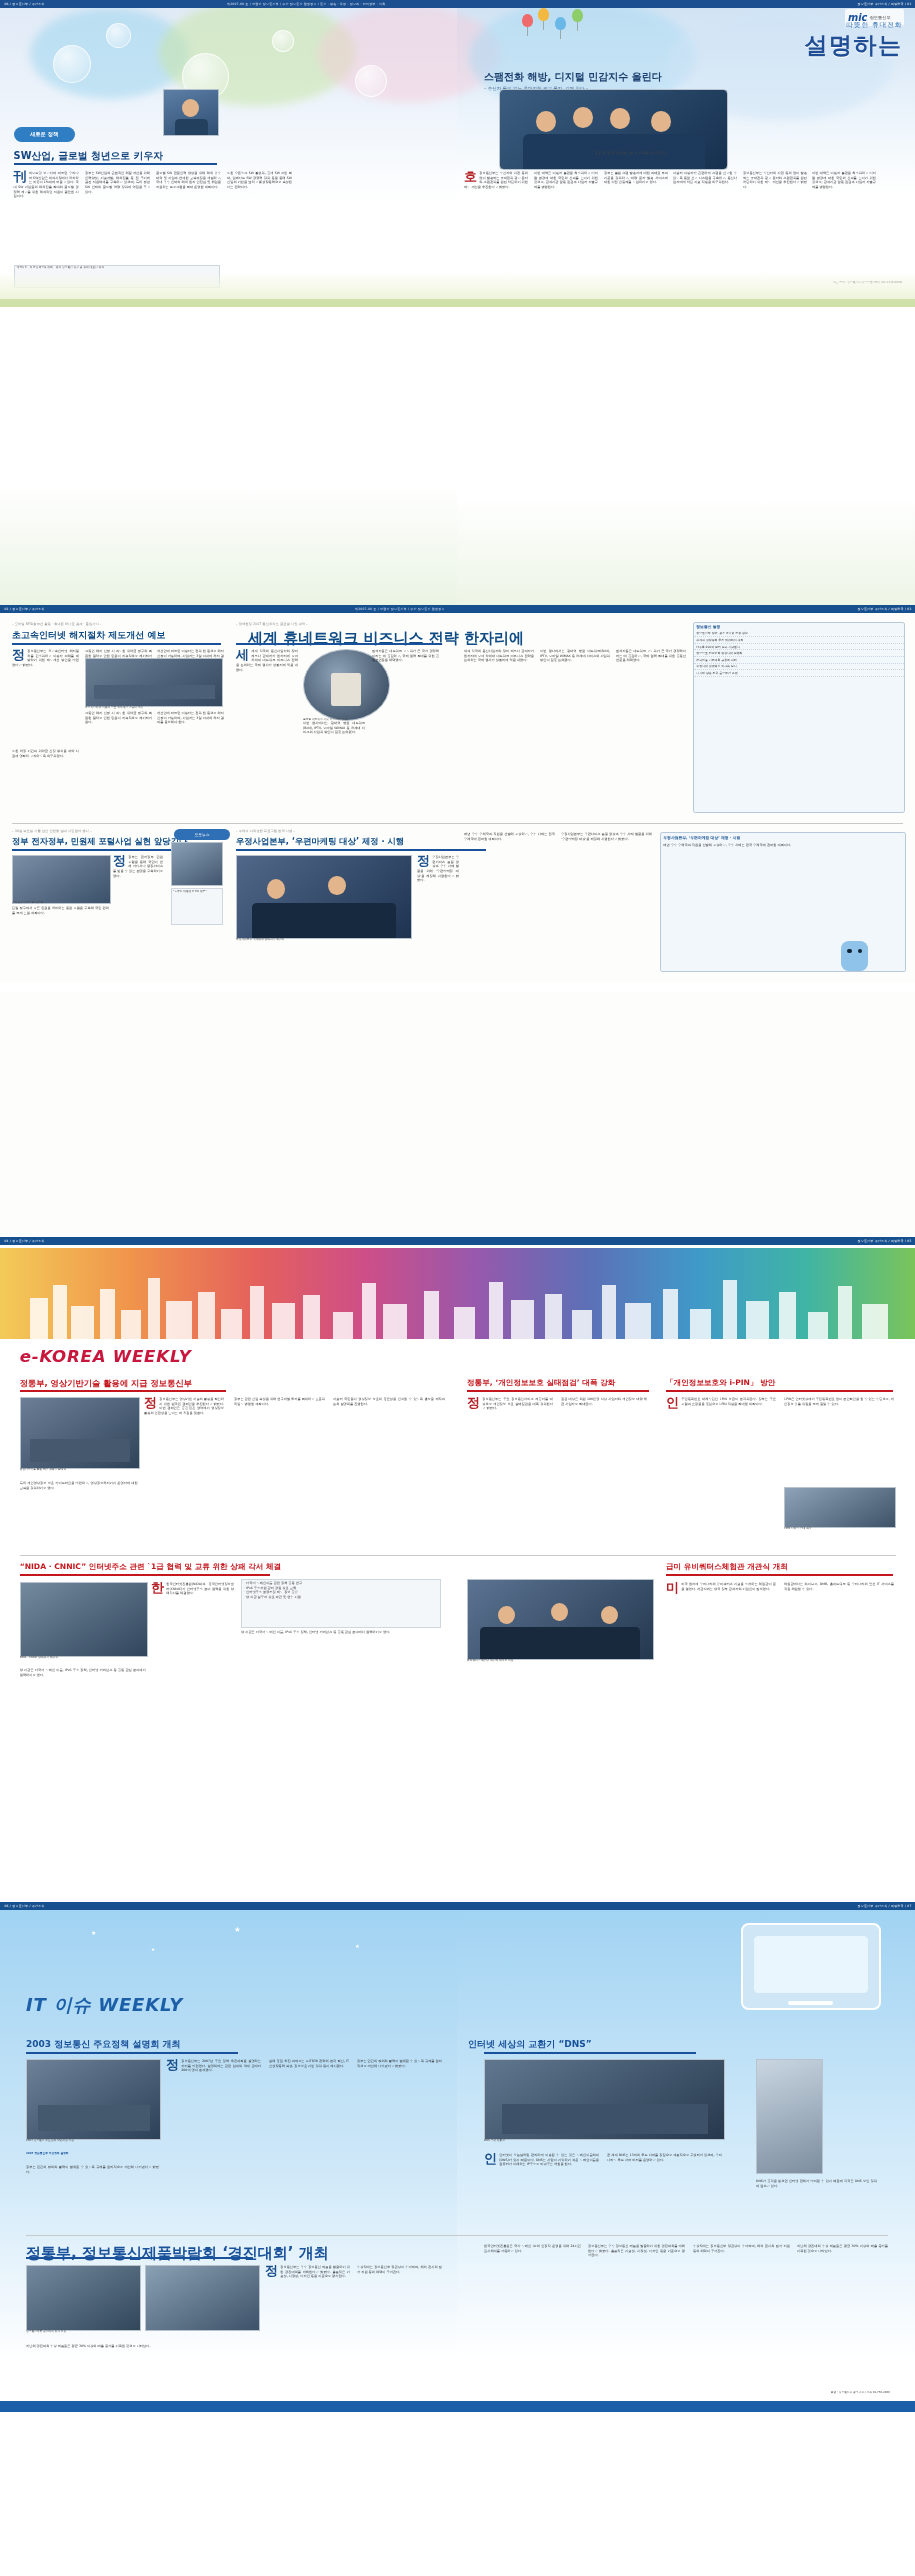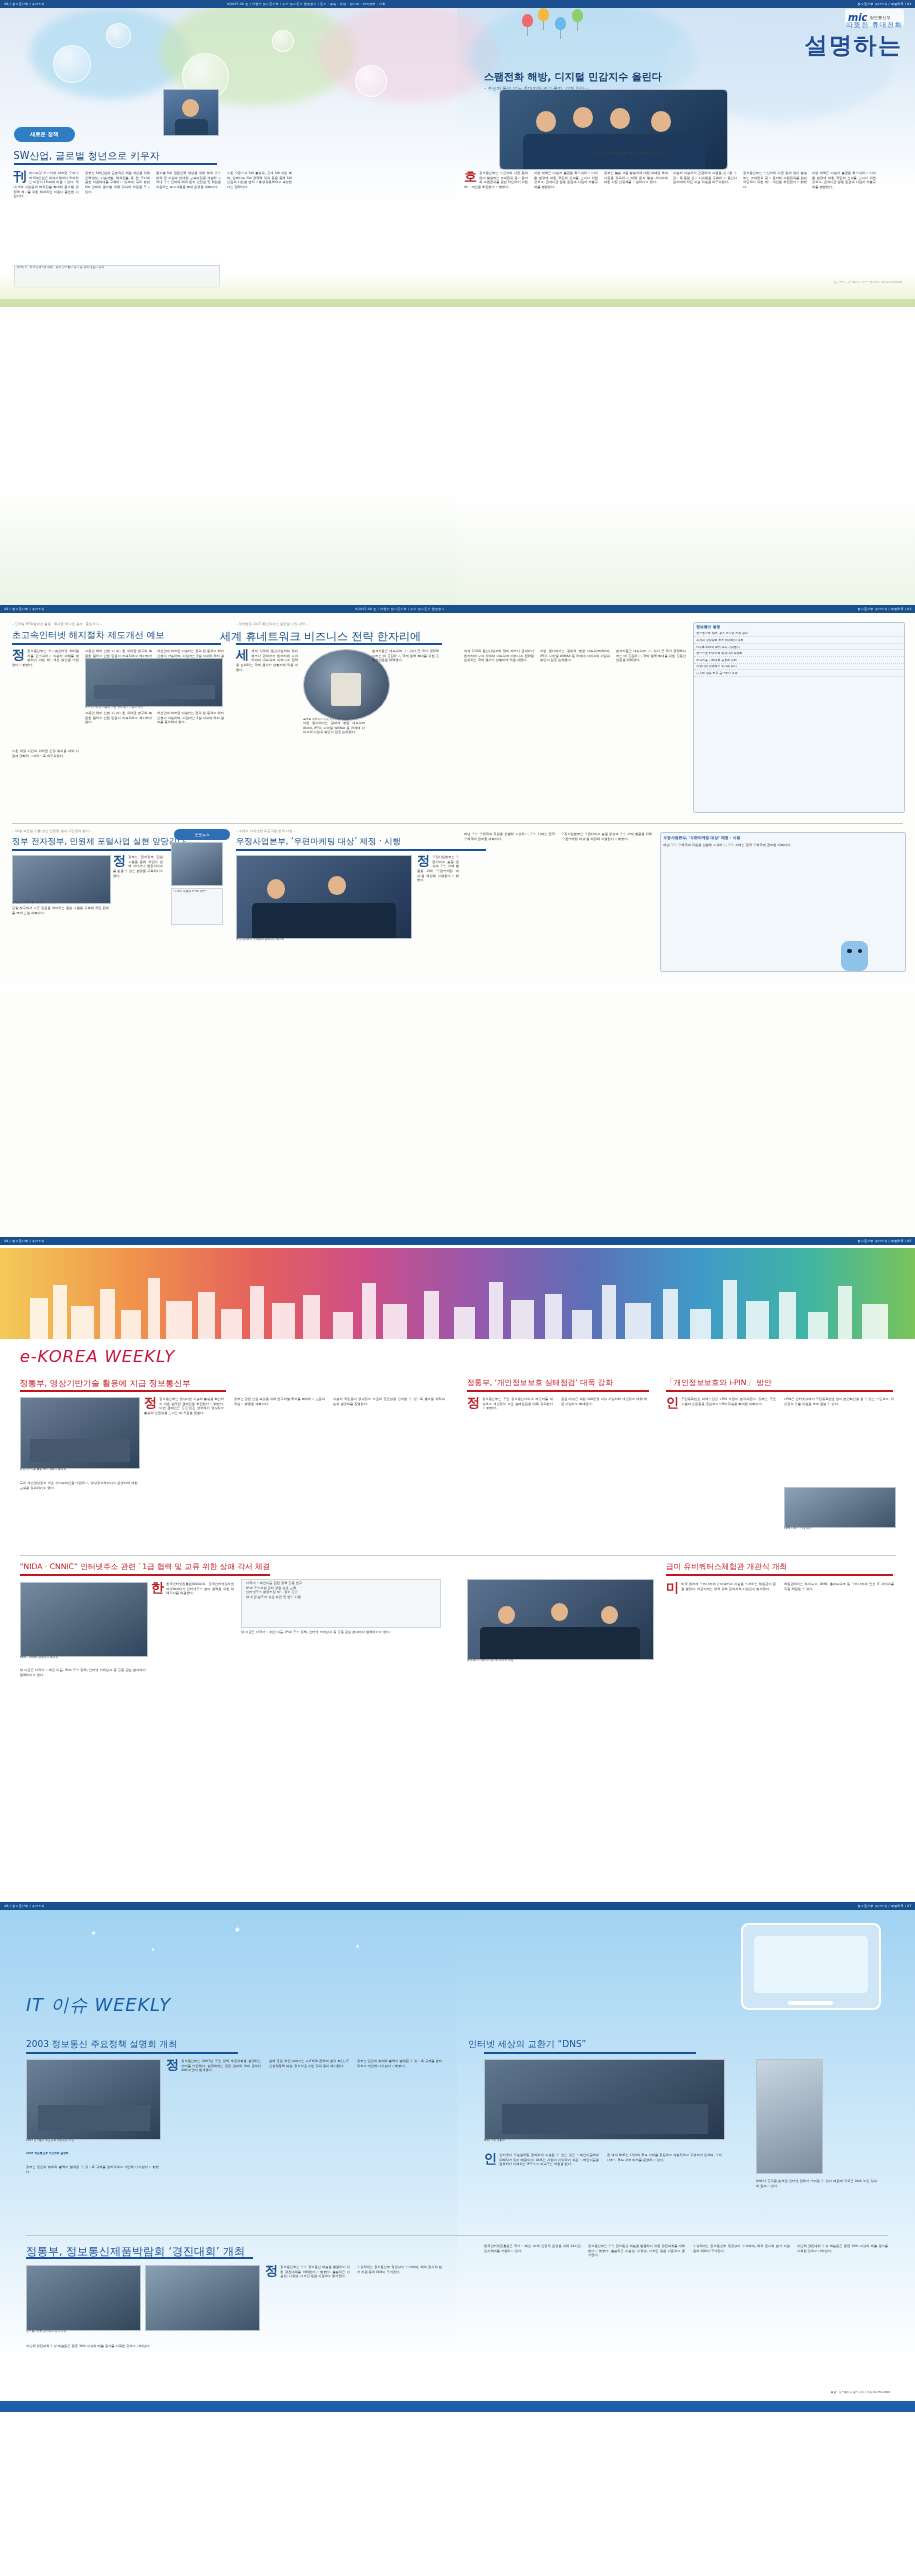--- a/index.html
+++ b/index.html
@@ -57,21 +57,21 @@
 
   
   #p4{top:1902px;height:674px;background:#ffffff;}
   #p4 .leftpage{position:absolute;left:0;top:0;width:457px;height:674px;background:
      linear-gradient(180deg,#9fd2f2 0%,#cfe8f8 40%,#ffffff 68%,#ffffff 100%);}
   #p4 .rightpage{position:absolute;left:457px;top:0;width:459px;height:674px;background:
      linear-gradient(180deg,#9fd2f2 0%,#d6ecfa 40%,#ffffff 68%,#ffffff 100%);}
   .tv{position:absolute;border-radius:7.6px;background:#cfe6f6;border:2.3px solid #ffffff;}
   .star{position:absolute;color:#ffffff;font-size:6px;}
 
-  .headline{position:absolute;font-weight:normal;}
+  .headline{position:absolute;font-weight:bold;}
   .redline{position:absolute;height:1.5px;background:#c4161c;}
   .blueline{position:absolute;height:1.5px;background:#19519b;}
   .pill{position:absolute;border-radius:6.8px;color:#fff;font-size:3.8px;display:flex;align-items:center;
         justify-content:center;padding:0 4.5px;}
   .imgph{position:absolute;overflow:hidden;border:0.8px solid #b9c3cd;}
   .face{position:absolute;border-radius:50%;background:#e2b58c;}
   .barsm{position:absolute;background:#d9dfe6;}
   .sideblock{position:absolute;border:0.8px solid #b7c8da;background:#f2f7fc;border-radius:2.3px;}
   .sideblock .sbt{font-size:3.8px;font-weight:bold;color:#18508f;padding:1.5px 2.3px;}
   .listrow{font-size:2.9px;color:#333;padding:0.8px 2.3px;border-bottom:0.8px dotted #cbd6e2;}
@@ -213,21 +213,21 @@
       <span>또한 약정 기간과 위약금 산정 방식을 계약 시점에 명확히 고지하도록 의무화했다.</span>
     </div>
     <div class="col txt" style="left:85px;top:106px;width:67px;height:101px;">
       <span>그동안 해지 신청 시 과도한 위약금 청구와 복잡한 절차로 인한 민원이 지속적으로 제기되어 왔다.</span>
     </div>
     <div class="col txt" style="left:157px;top:106px;width:67px;height:101px;">
       <span>개선안에 따르면 이용자는 전화 한 통으로 해지 신청이 가능하며, 사업자는 3일 이내에 처리 결과를 통보해야 한다.</span>
     </div>
 
     <div class="kicker" style="left:236px;top:16.6px;width:204px;font-size:3.3px;">– 정책현장 2007 통신회의소 글로벌 서밋 폐막 –</div>
-    <div class="headline" style="left:220px;top:24px;font-size:11px;color:#0f4c85;">세계 휴네트워크 비즈니스 전략 한자리에</div>
+    <div class="headline" style="left:248px;top:24px;font-size:15px;color:#0f4c85;">세계 휴네트워크 비즈니스 전략 한자리에</div>
     <div class="blueline" style="left:236px;top:38px;width:206px;"></div>
     <div class="col txt" style="left:236px;top:44px;width:62px;height:159px;">
       <span class="dropcap">세</span><span>세계 각국의 통신사업자와 장비 제조사 관계자가 한자리에 모여 차세대 네트워크 비즈니스 전략을 논의하는 국제 행사가 성황리에 막을 내렸다.</span>
     </div>
     <div class="imgph" style="left:303px;top:44px;width:85px;height:70px;border-radius:50%;background:radial-gradient(circle at 40% 35%,#8fa3b8,#2c3f55);">
       <div style="position:absolute;left:27px;top:23px;width:30px;height:33px;background:#e6e1d6;border-radius:2.3px;"></div>
     </div>
     <div class="col txt" style="left:303px;top:116px;width:62px;height:86px;">
       <span>이번 행사에서는 광대역 융합 네트워크(BcN), IPTV, 모바일 WiMAX 등 차세대 서비스의 사업화 방안이 집중 논의됐다.</span>
     </div>
@@ -485,21 +485,21 @@
     </div>
     <div class="col txt" style="left:607px;top:251px;width:115px;height:83px;">
       <span>전 세계 DNS는 13개의 루트 서버를 정점으로 계층적으로 구성되어 있으며, 우리나라도 루트 서버 미러를 운영하고 있다.</span>
     </div>
     <div class="col txt" style="left:756px;top:277px;width:121px;height:57px;">
       <span>DNS가 공격을 받으면 인터넷 전체가 마비될 수 있기 때문에 각국은 DNS 보안 강화에 힘쓰고 있다.</span>
     </div>
 
     <div class="rule" style="left:26px;top:333px;width:862px;"></div>
 
-    <div class="headline" style="left:26px;top:342px;font-size:11px;color:#19519b;">정통부, 정보통신제품박람회 ‘경진대회’ 개최</div>
+    <div class="headline" style="left:26px;top:342px;font-size:15px;color:#19519b;">정통부, 정보통신제품박람회 ‘경진대회’ 개최</div>
     <div class="blueline" style="left:26px;top:355px;width:227px;"></div>
     <div class="imgph" style="left:26px;top:363px;width:113px;height:64px;background:linear-gradient(150deg,#73899f,#314659);"></div>
     <div class="imgph" style="left:145px;top:363px;width:113px;height:64px;background:linear-gradient(150deg,#8aa0b4,#3d5268);"></div>
     <div class="cap" style="left:26px;top:428px;width:233px;">정보통신제품 경진대회 심사 현장</div>
     <div class="col txt" style="left:265px;top:363px;width:85px;height:113px;">
       <span class="dropcap">정</span><span>정보통신부는 우수 정보통신 제품을 발굴하기 위한 경진대회를 개최한다고 밝혔다. 출품작은 기술성, 시장성, 디자인 등을 기준으로 평가된다.</span>
     </div>
     <div class="col txt" style="left:357px;top:363px;width:85px;height:113px;">
       <span>수상작에는 정보통신부 장관상이 수여되며, 해외 전시회 참가 지원 등의 혜택이 주어진다.</span>
     </div>

